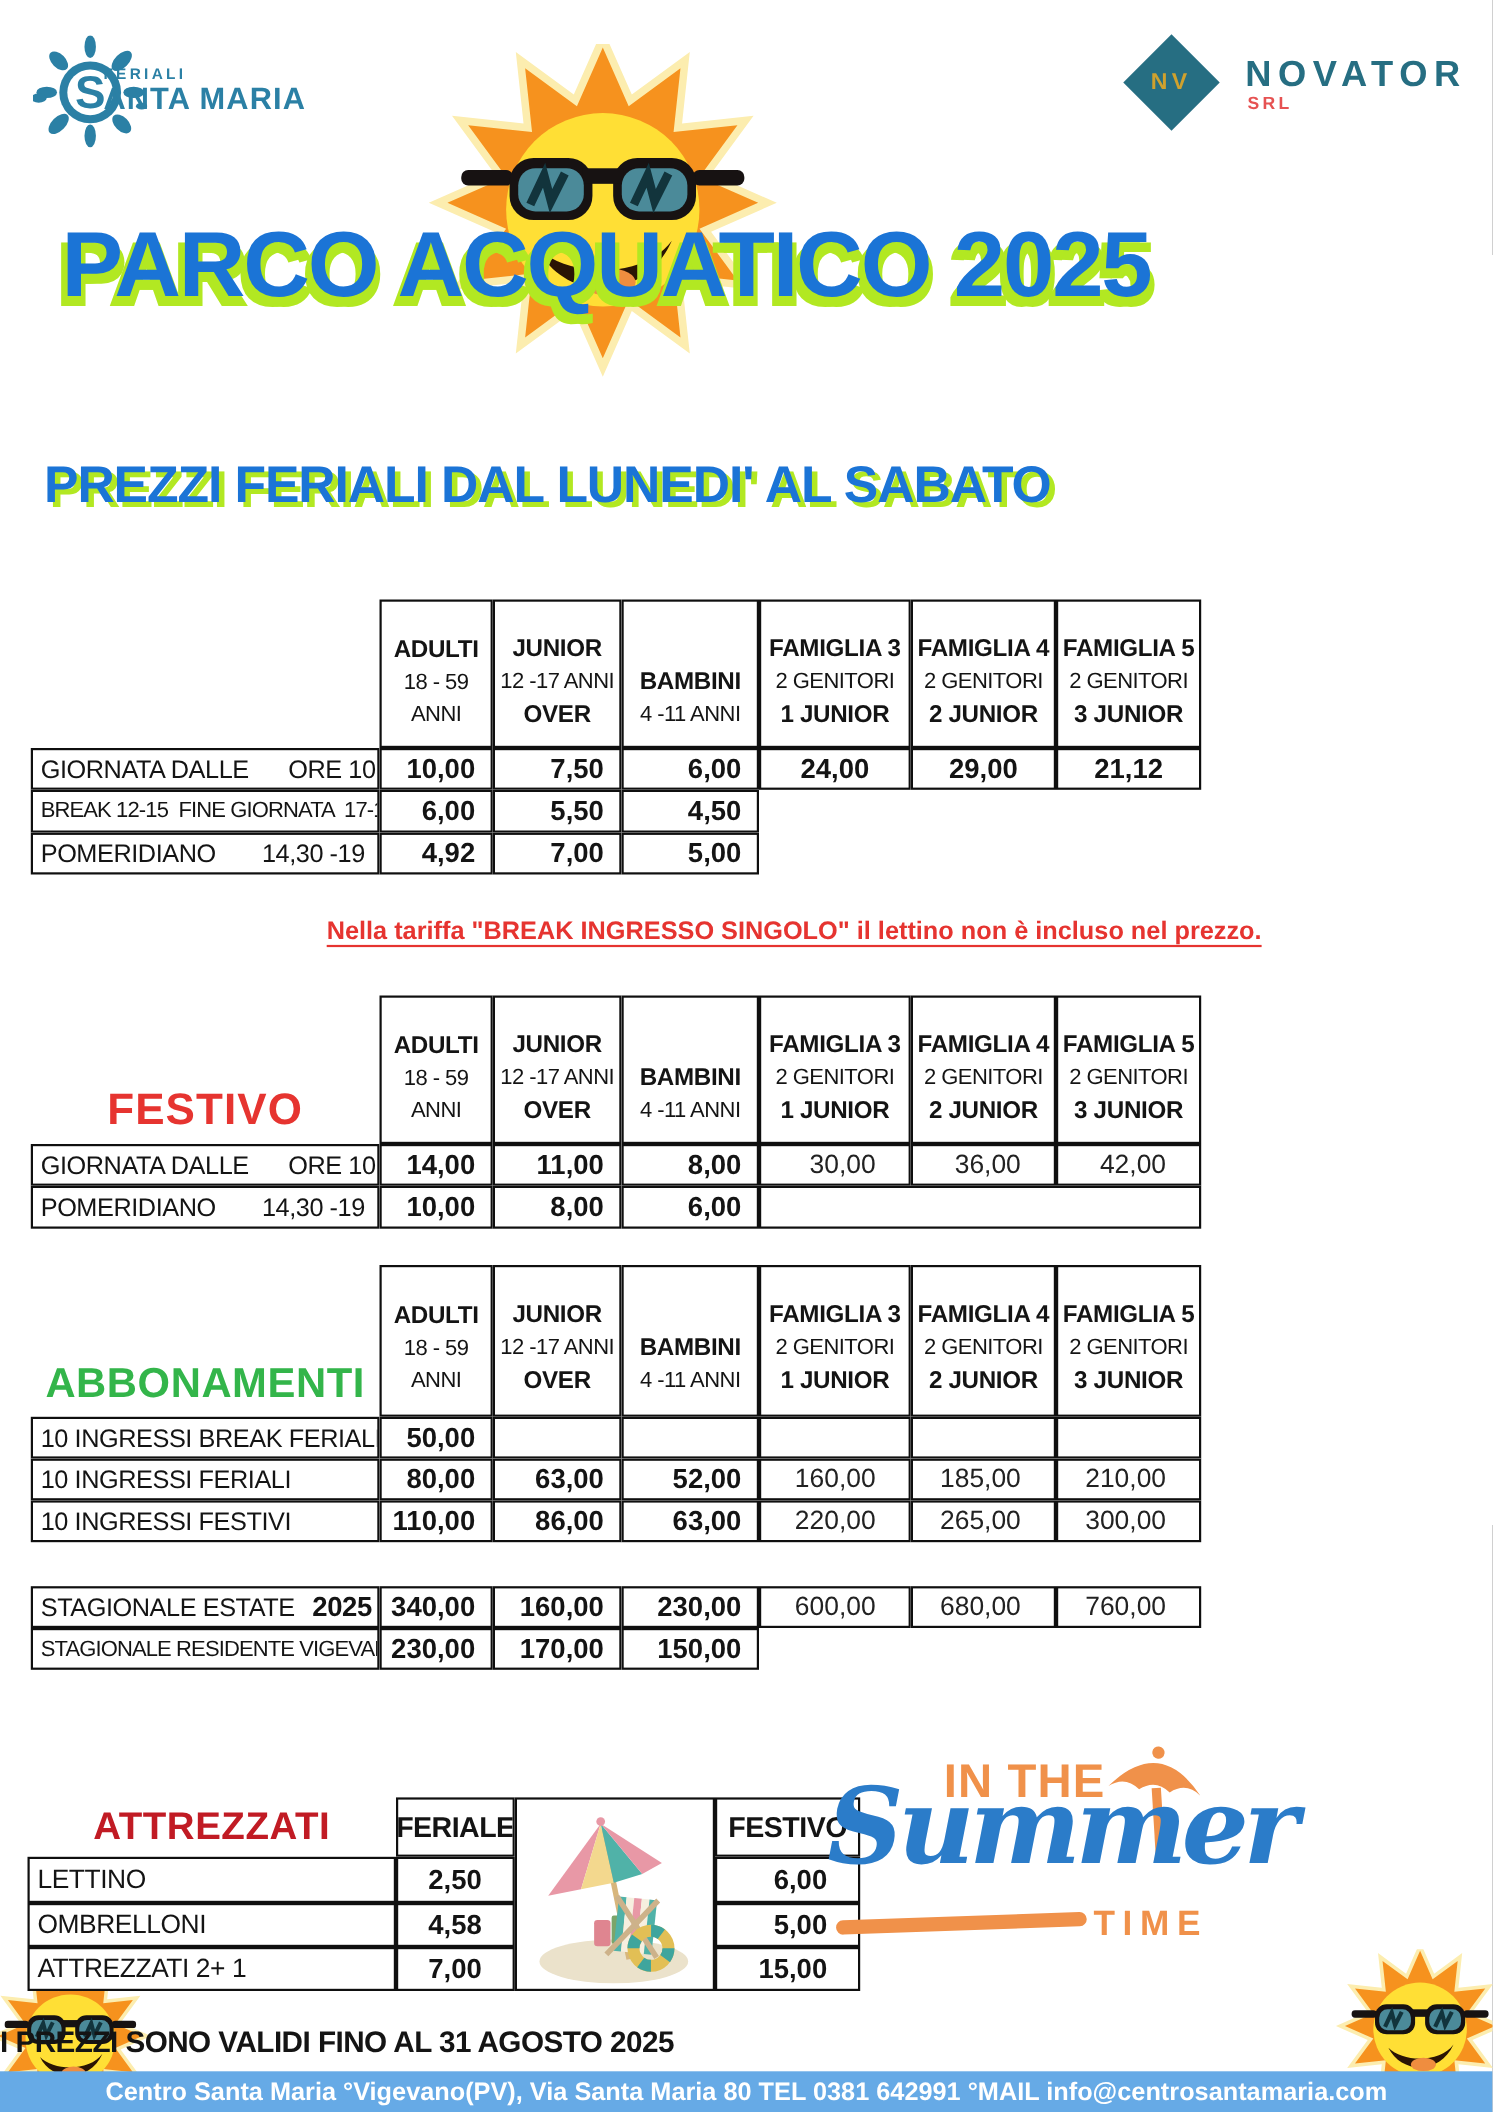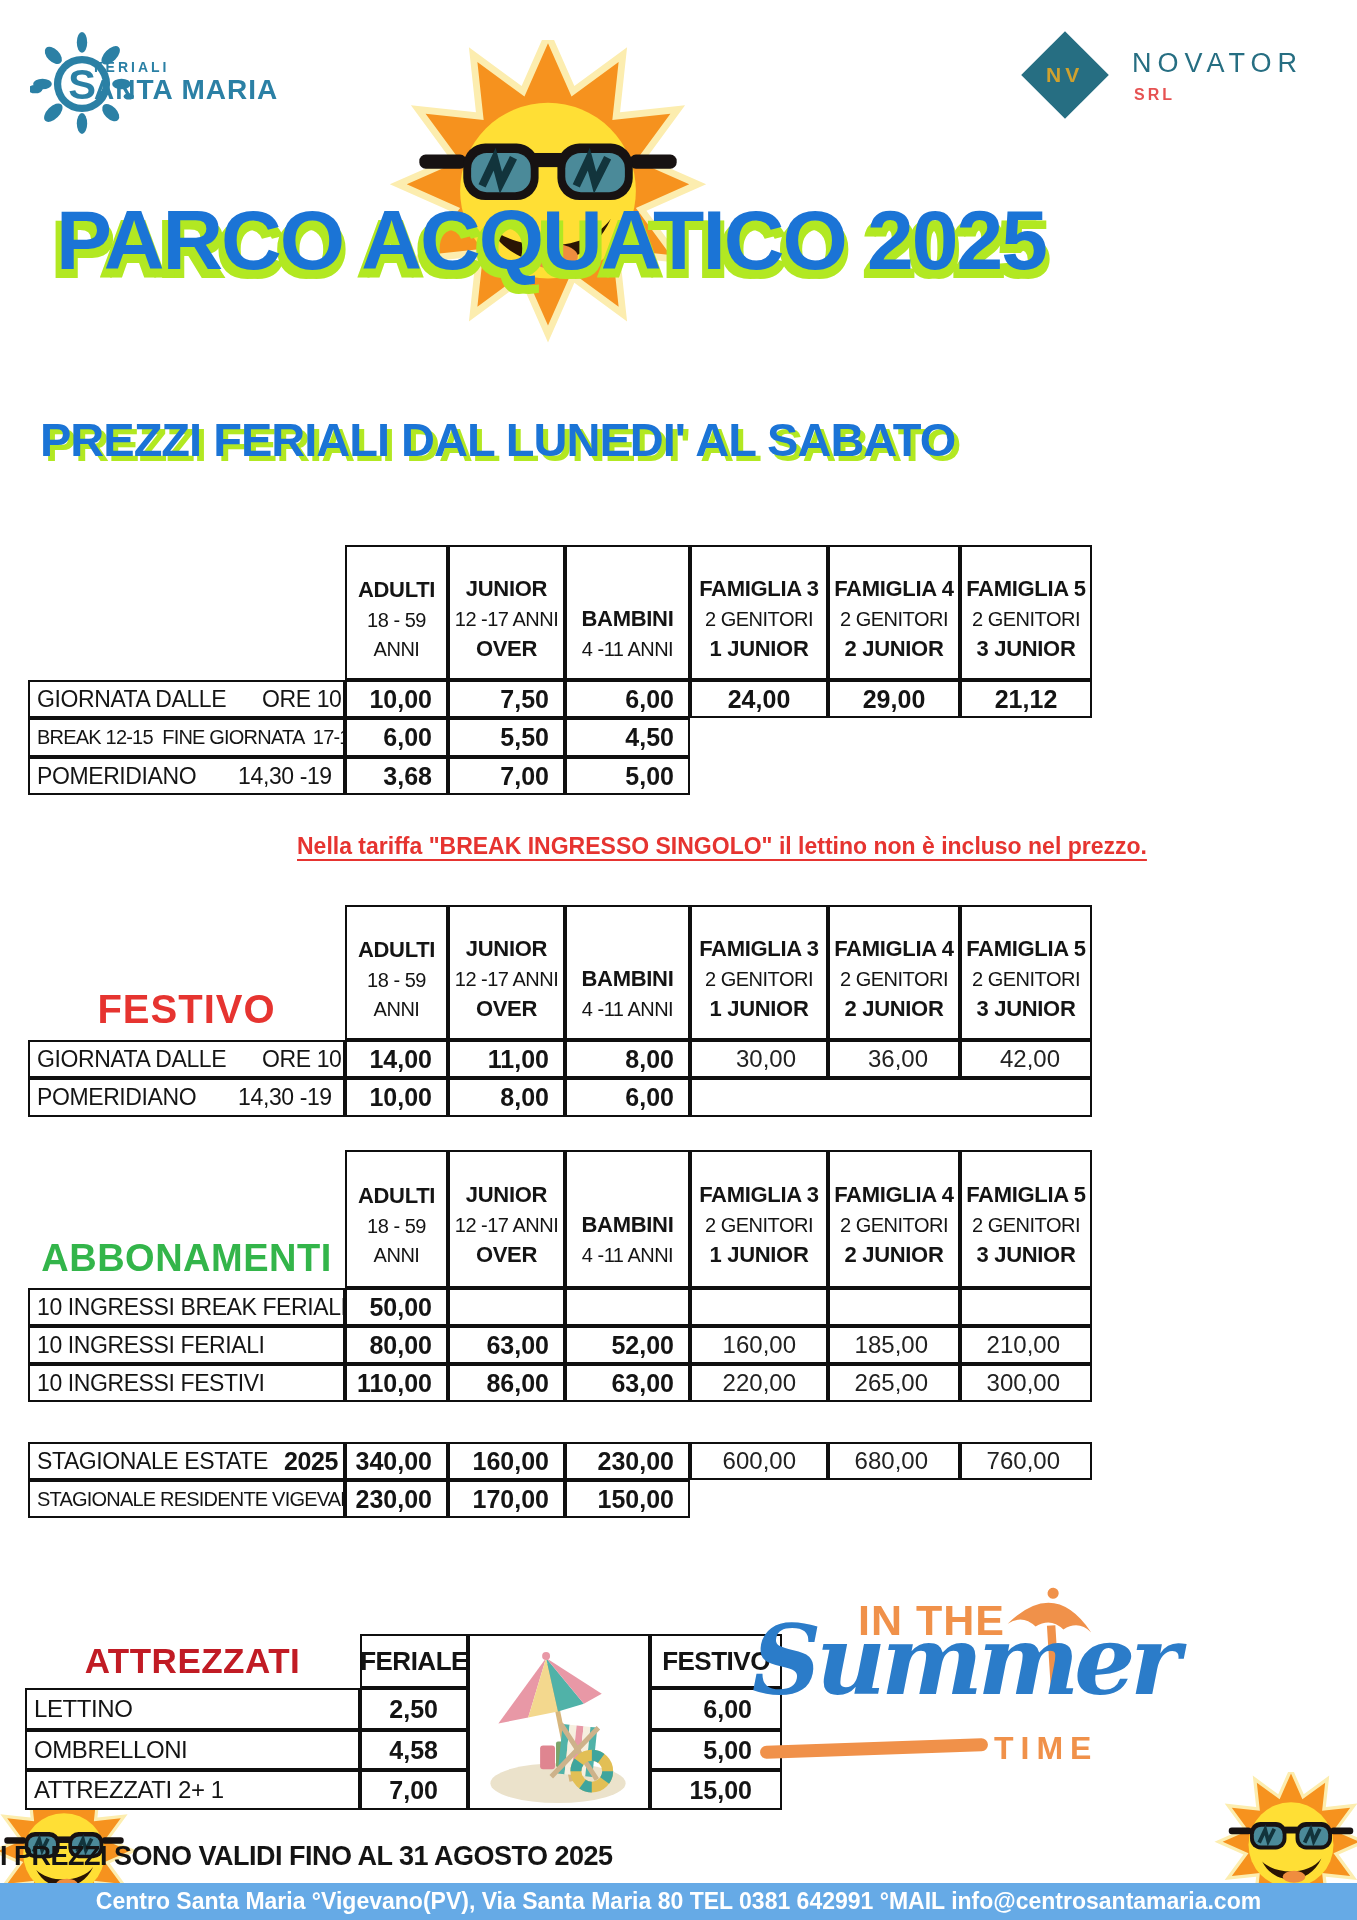--- a/index.html
+++ b/index.html
@@ -11,21 +11,21 @@
   .brand .splash{position:absolute;left:0;top:2px;width:104px;height:104px;}
   .brand .txt{position:absolute;left:64px;top:30px;line-height:1;}
   .brand .centro{font-size:14px;font-weight:bold;letter-spacing:3px;color:var(--brand-teal,#2b80a5);}
   .brand .nome{font-size:28px;font-weight:bold;letter-spacing:1px;color:var(--brand-teal,#2b80a5);margin-top:2px;}
 
   
   .novator{position:absolute;left:1018px;top:28px;width:320px;height:110px;}
   .nv-diamond{position:absolute;left:16px;top:16px;width:62px;height:62px;background:var(--novator-teal,#266e82);
               transform:rotate(45deg);display:flex;align-items:center;justify-content:center;}
   .nv-diamond span{transform:rotate(-45deg);color:var(--novator-gold,#cfa12e);font-size:21px;font-weight:bold;letter-spacing:4px;}
-  .nv-name{position:absolute;left:114px;top:20px;font-size:27px;font-weight:normal;letter-spacing:6px;color:var(--novator-teal,#266e82);}
+  .nv-name{position:absolute;left:114px;top:20px;font-size:33px;font-weight:bold;letter-spacing:6px;color:var(--novator-teal,#266e82);}
   .nv-srl{position:absolute;left:116px;top:58px;font-size:16px;font-weight:bold;letter-spacing:3px;color:var(--srl-red,#e65252);}
 
   
   .sun-top{position:absolute;left:383px;top:40px;width:330px;height:306px;z-index:0;}
   .sun-bl{position:absolute;left:-12px;top:1784px;width:152px;height:142px;z-index:1;}
   .sun-br{position:absolute;left:1212px;top:1772px;width:158px;height:148px;z-index:1;}
 
   
   .title{position:absolute;left:56px;top:192px;width:1050px;z-index:2;white-space:nowrap;
          font-size:84px;font-weight:bold;letter-spacing:-2px;color:var(--title-blue,#1b74d6);
@@ -241,21 +241,21 @@
     <div class="c v vc">29,00</div>
     <div class="c v vc">21,12</div>
 
     <div class="c rl tight">BREAK 12-15  FINE GIORNATA  17-19</div>
     <div class="c v">6,00</div>
     <div class="c v">5,50</div>
     <div class="c v">4,50</div>
     <div class="nob sp3"></div>
 
     <div class="c rl">POMERIDIANO       14,30 -19</div>
-    <div class="c v">3,68</div>
+    <div class="c v">4,92</div>
     <div class="c v">7,00</div>
     <div class="c v">5,00</div>
     <div class="nob sp3"></div>
   </div>
 
   <div class="note">Nella tariffa "BREAK INGRESSO SINGOLO" il lettino non è incluso nel prezzo.</div>
 
   <div class="ptable t2">
     <div class="c nob tlabel festivo-label">FESTIVO</div>
     <div class="c hcell">

